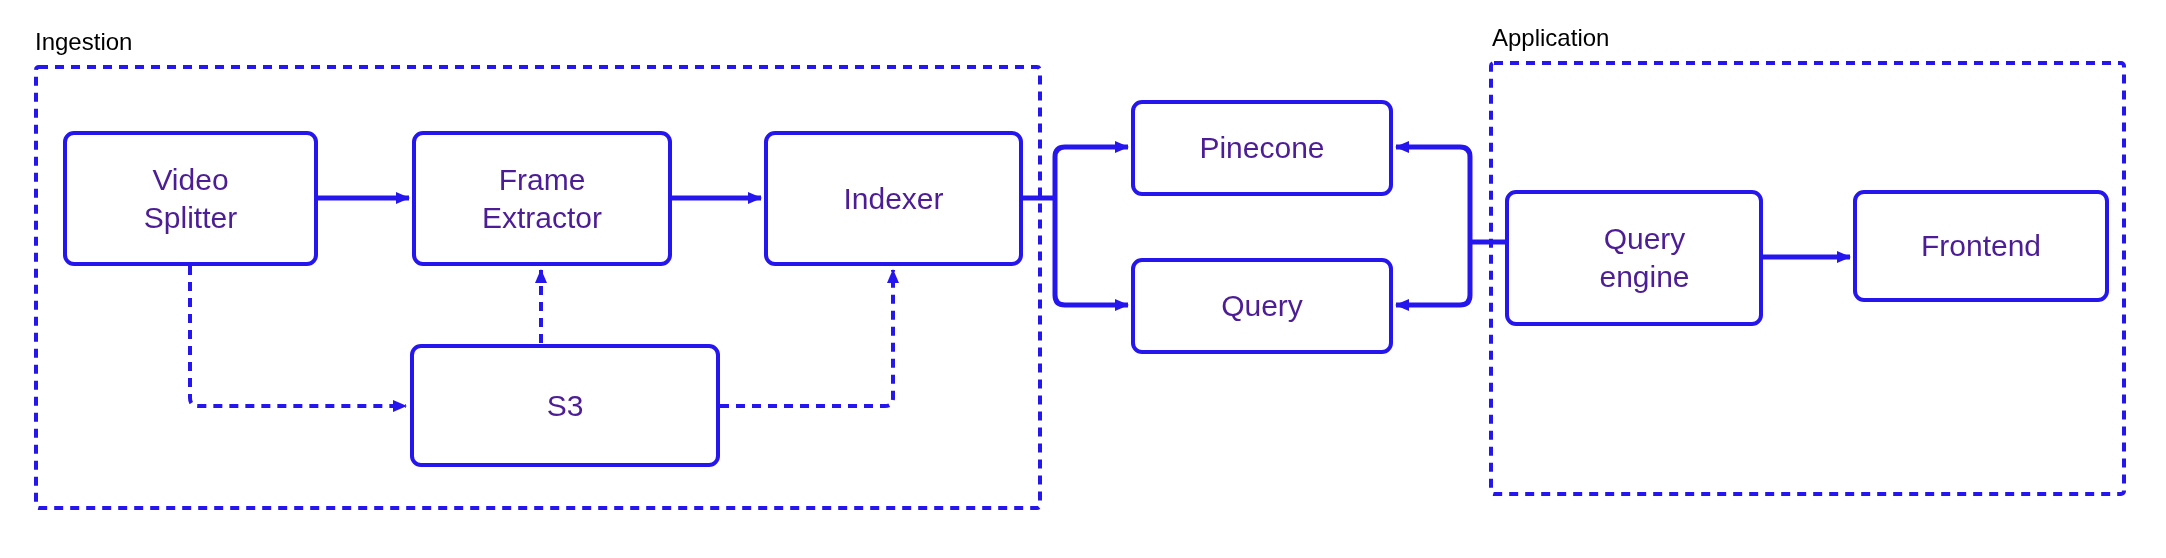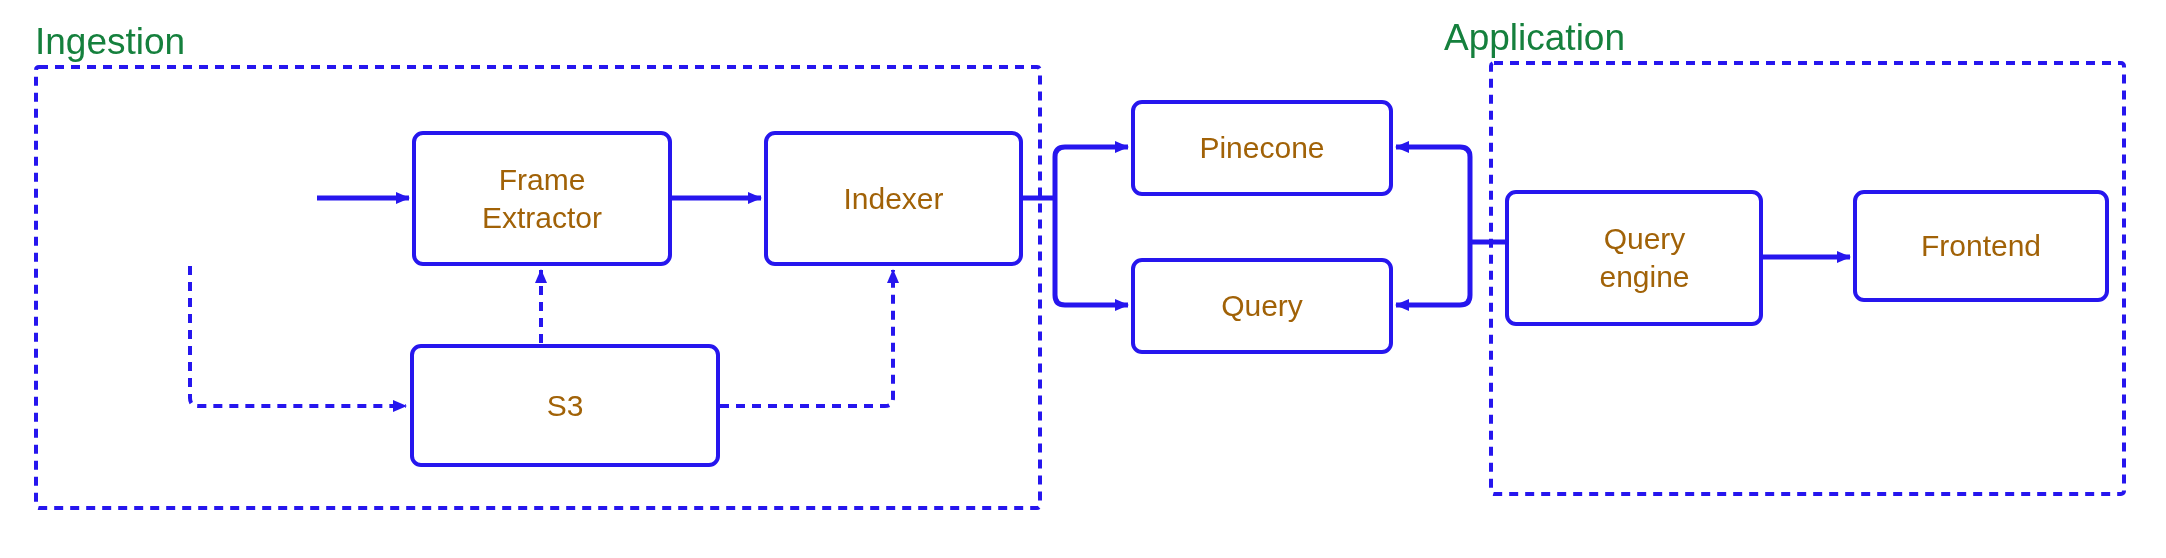--- a/index.html
+++ b/index.html
@@ -11,51 +11,51 @@
     font-family: "Liberation Sans", sans-serif;
     overflow: hidden;
   }
   .edges {
     position: absolute;
     left: 0; top: 0;
     width: 2166px; height: 558px;
   }
   .group-label {
     position: absolute;
-    font-size: 37px;
+    font-size: 24px;
     line-height: 32px;
-    color: #15803d;
+    color: #000000;
     white-space: nowrap;
   }
   .node {
     position: absolute;
     box-sizing: border-box;
     border: 4px solid #2616ee;
     border-radius: 11px;
     background: #ffffff;
     display: flex;
     align-items: center;
     justify-content: center;
     text-align: center;
     font-size: 30px;
     line-height: 38px;
-    color: #a16207;
+    color: #4c1d95;
     white-space: pre-line;
   }
   
   .n-video-splitter  { left: 63px;   top: 131px; width: 255px; height: 135px; }
   .n-frame-extractor { left: 412px;  top: 131px; width: 260px; height: 135px; }
   .n-indexer         { left: 764px;  top: 131px; width: 259px; height: 135px; }
   .n-s3              { left: 410px;  top: 344px; width: 310px; height: 123px; }
   .n-pinecone        { left: 1131px; top: 100px; width: 262px; height: 96px;  }
   .n-redis           { left: 1131px; top: 258px; width: 262px; height: 96px;  }
   .n-query-engine    { left: 1505px; top: 190px; width: 258px; height: 136px; padding-left: 21px; }
   .n-frontend        { left: 1853px; top: 190px; width: 256px; height: 112px; }
   .l-ingestion   { left: 35px;   top: 26px; }
-  .l-application { left: 1444px; top: 22px; }
+  .l-application { left: 1492px; top: 22px; }
 </style>
 </head>
 <body>
 
 <div class="canvas">
 
   <svg class="edges" viewBox="0 0 2166 558" xmlns="http://www.w3.org/2000/svg">
     <defs>
       <marker id="arrow" viewBox="0 0 14 12" refX="13" refY="6" markerWidth="14" markerHeight="12" markerUnits="userSpaceOnUse" orient="auto">
         <path d="M0 0 L14 6 L0 12 Z" fill="#2616ee"></path>
@@ -82,20 +82,22 @@
     <g fill="none" stroke="#2616ee" stroke-width="4" stroke-dasharray="9 7" stroke-linejoin="round">
       <path d="M190 266 V398 Q190 406 198 406 H406" marker-end="url(#arrow)"></path>
       <path d="M541 343 V270" marker-end="url(#arrow)"></path>
       <path d="M672 406 H885 Q893 406 893 398 V270" marker-end="url(#arrow)"></path>
     </g>
   </svg>
 
   <div class="group-label l-ingestion">Ingestion</div>
   <div class="group-label l-application">Application</div>
 
+  <div class="node n-video-splitter">Video
+Splitter</div>
   <div class="node n-indexer">Indexer</div>
   <div class="node n-frame-extractor">Frame
 Extractor</div>
   <div class="node n-s3">S3</div>
   <div class="node n-pinecone">Pinecone</div>
   <div class="node n-redis">Query</div>
   <div class="node n-query-engine">Query
 engine</div>
   <div class="node n-frontend">Frontend</div>
 

